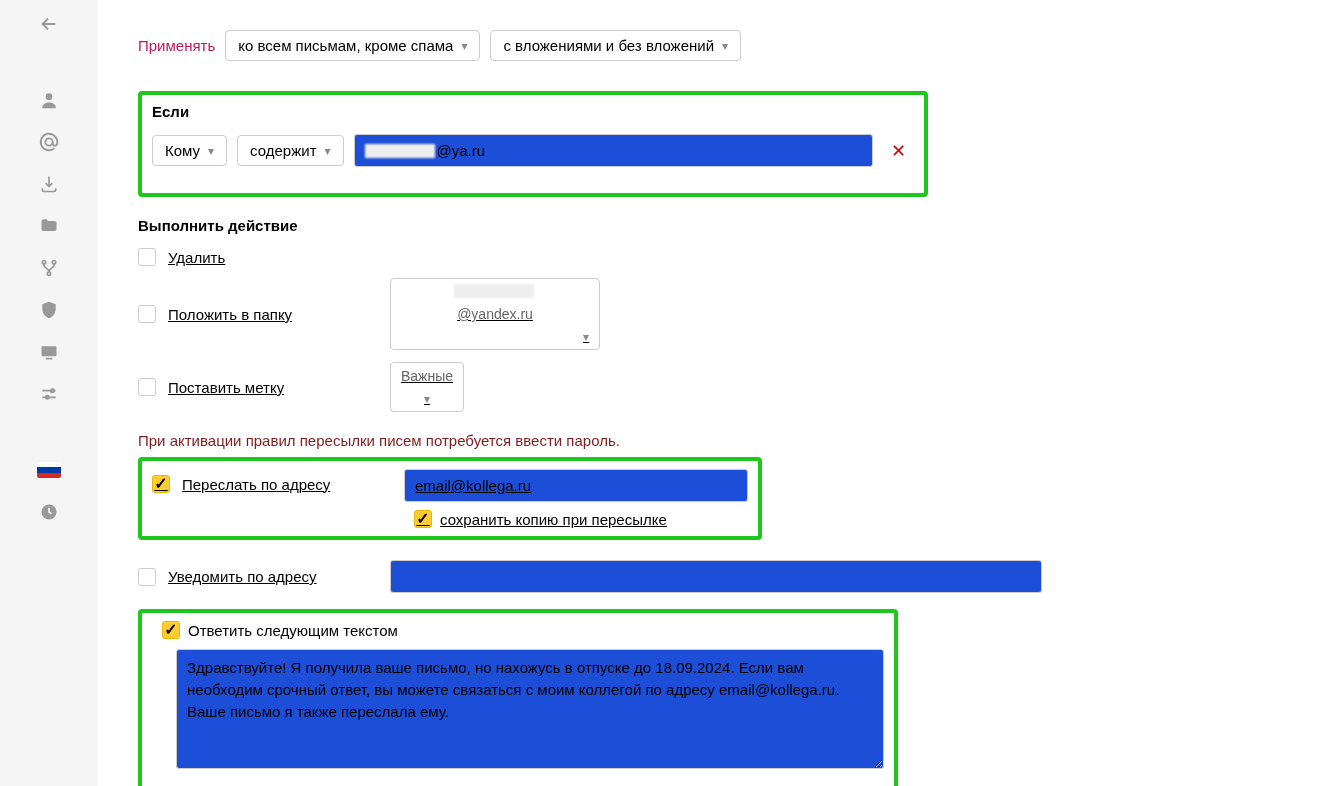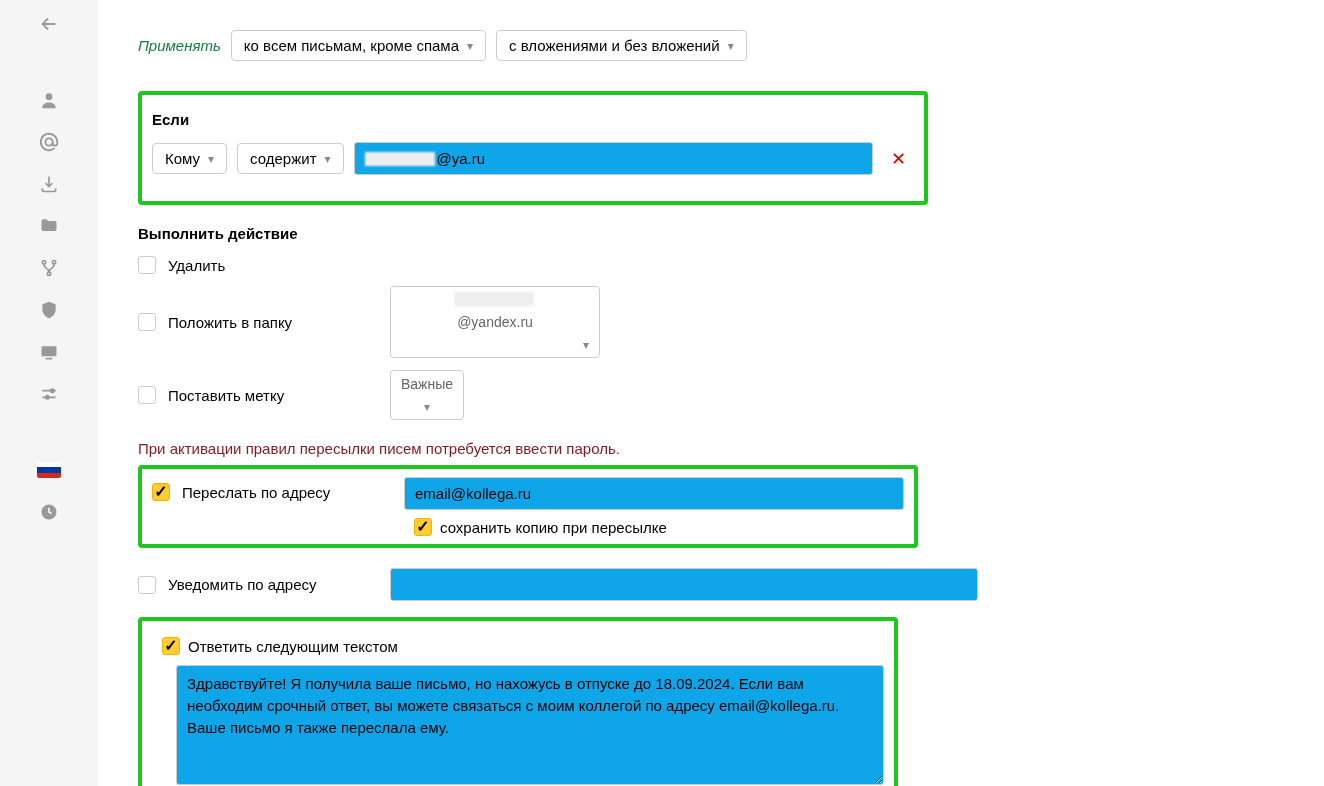--- a/index.html
+++ b/index.html
@@ -34,56 +34,56 @@
   .main {
     flex: 1;
     padding: 30px 40px;
   }
   .apply-row {
     display: flex;
     align-items: center;
     gap: 10px;
     margin-bottom: 30px;
   }
-  .apply-label { color: #15803d; font-style: italic; }
+  .apply-label { color: #be185d; }
   .dd {
     display: flex;
     align-items: center;
     gap: 8px;
     border: 1px solid #ccc;
     border-radius: 4px;
     padding: 6px 12px;
     background: #fff;
     cursor: pointer;
     font-size: 15px;
   }
   .dd .chev { color: #888; font-size: 12px; }
   .section-title {
     font-weight: bold;
     margin-bottom: 14px;
   }
   .highlight-box {
     border: 4px solid #1ec71e;
     border-radius: 4px;
-    padding: 16px 10px 14px 10px;
+    padding: 8px 10px 14px 10px;
     margin-bottom: 20px;
   }
   .highlight-box.tight { padding: 8px 10px; }
   .cond-row {
     display: flex;
     align-items: center;
     gap: 10px;
     margin-bottom: 12px;
   }
   .text-input {
     border: 1px solid #ccc;
     border-radius: 3px;
     padding: 7px 10px;
     font-size: 15px;
-    background: #0ea5e9;
+    background: #1d4ed8;
   }
   .text-input.wide { flex: 1; }
   .del-x {
     color: #d00;
     font-size: 18px;
     cursor: pointer;
     padding: 0 8px;
   }
   .btn {
     display: inline-block;
@@ -92,20 +92,21 @@
     padding: 7px 14px;
     background: #fff;
     cursor: pointer;
     font-size: 15px;
   }
   .action-row {
     display: flex;
     align-items: center;
     gap: 12px;
     margin-bottom: 12px;
+    text-decoration: underline;
   }
   .chk {
     width: 18px;
     height: 18px;
     border: 1px solid #ccc;
     border-radius: 3px;
     background: #fff;
     display: inline-flex;
     align-items: center;
     justify-content: center;
@@ -306,37 +307,37 @@
       <span class="action-label">Поставить метку</span>
     </div>
     <div class="dd small">
       <span>Важные</span>
       <span class="chev">▾</span>
     </div>
   </div>
 
   <div class="hint">При активации правил пересылки писем потребуется ввести пароль.</div>
 
-  <div class="highlight-box tight" style="width:780px;">
+  <div class="highlight-box tight" style="width:624px;">
     <div class="action-row" style="margin-bottom:0;align-items:flex-start;">
       <div class="action-col-left" style="padding-top:6px;">
         <span class="chk checked"></span>
         <span class="action-label">Переслать по адресу</span>
       </div>
       <div class="fwd-input-col">
         <input class="text-input" value="email@kollega.ru" style="">
         <div class="sub-row">
           <span class="chk checked"></span>
           <span class="action-label">сохранить копию при пересылке</span>
         </div>
       </div>
     </div>
   </div>
 
-  <div class="action-row notify-row" style="width:840px;">
+  <div class="action-row notify-row" style="width:904px;">
     <div class="action-col-left">
       <span class="chk"></span>
       <span class="action-label">Уведомить по адресу</span>
     </div>
     <input class="text-input wide" style="">
   </div>
 
   <div class="highlight-box" style="width:760px;">
     <div class="sub-row">
       <span class="chk checked"></span>

